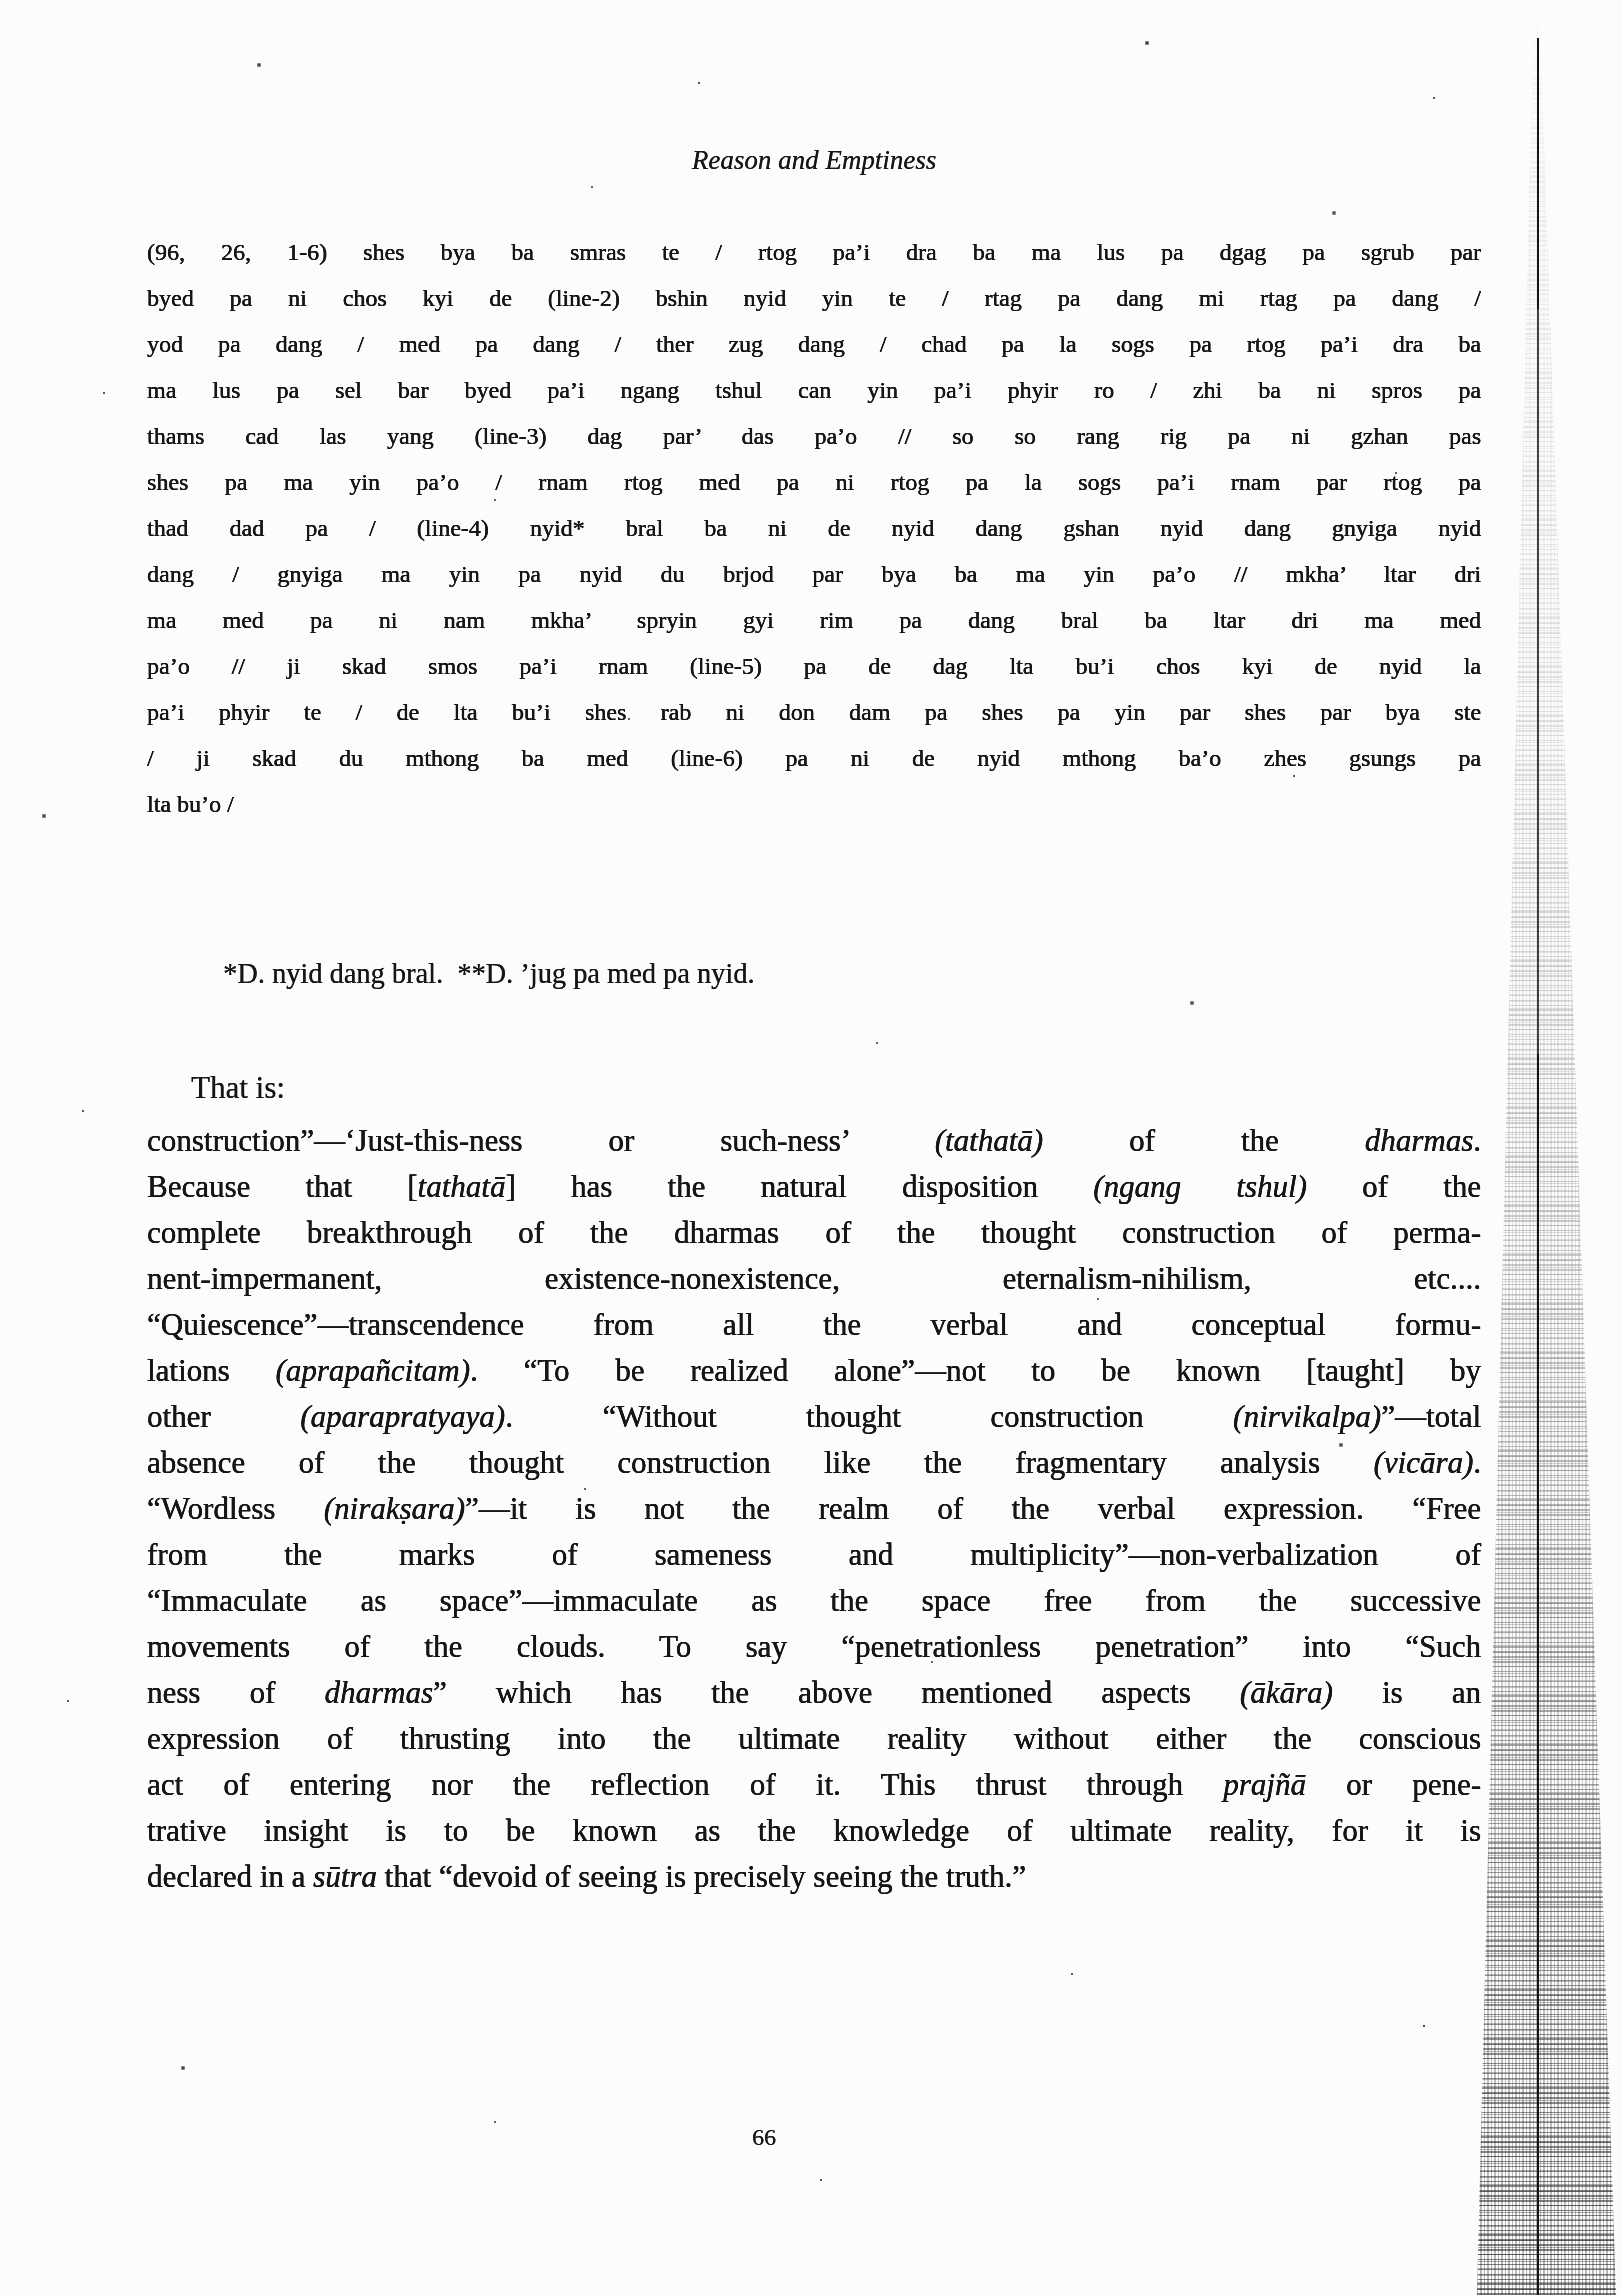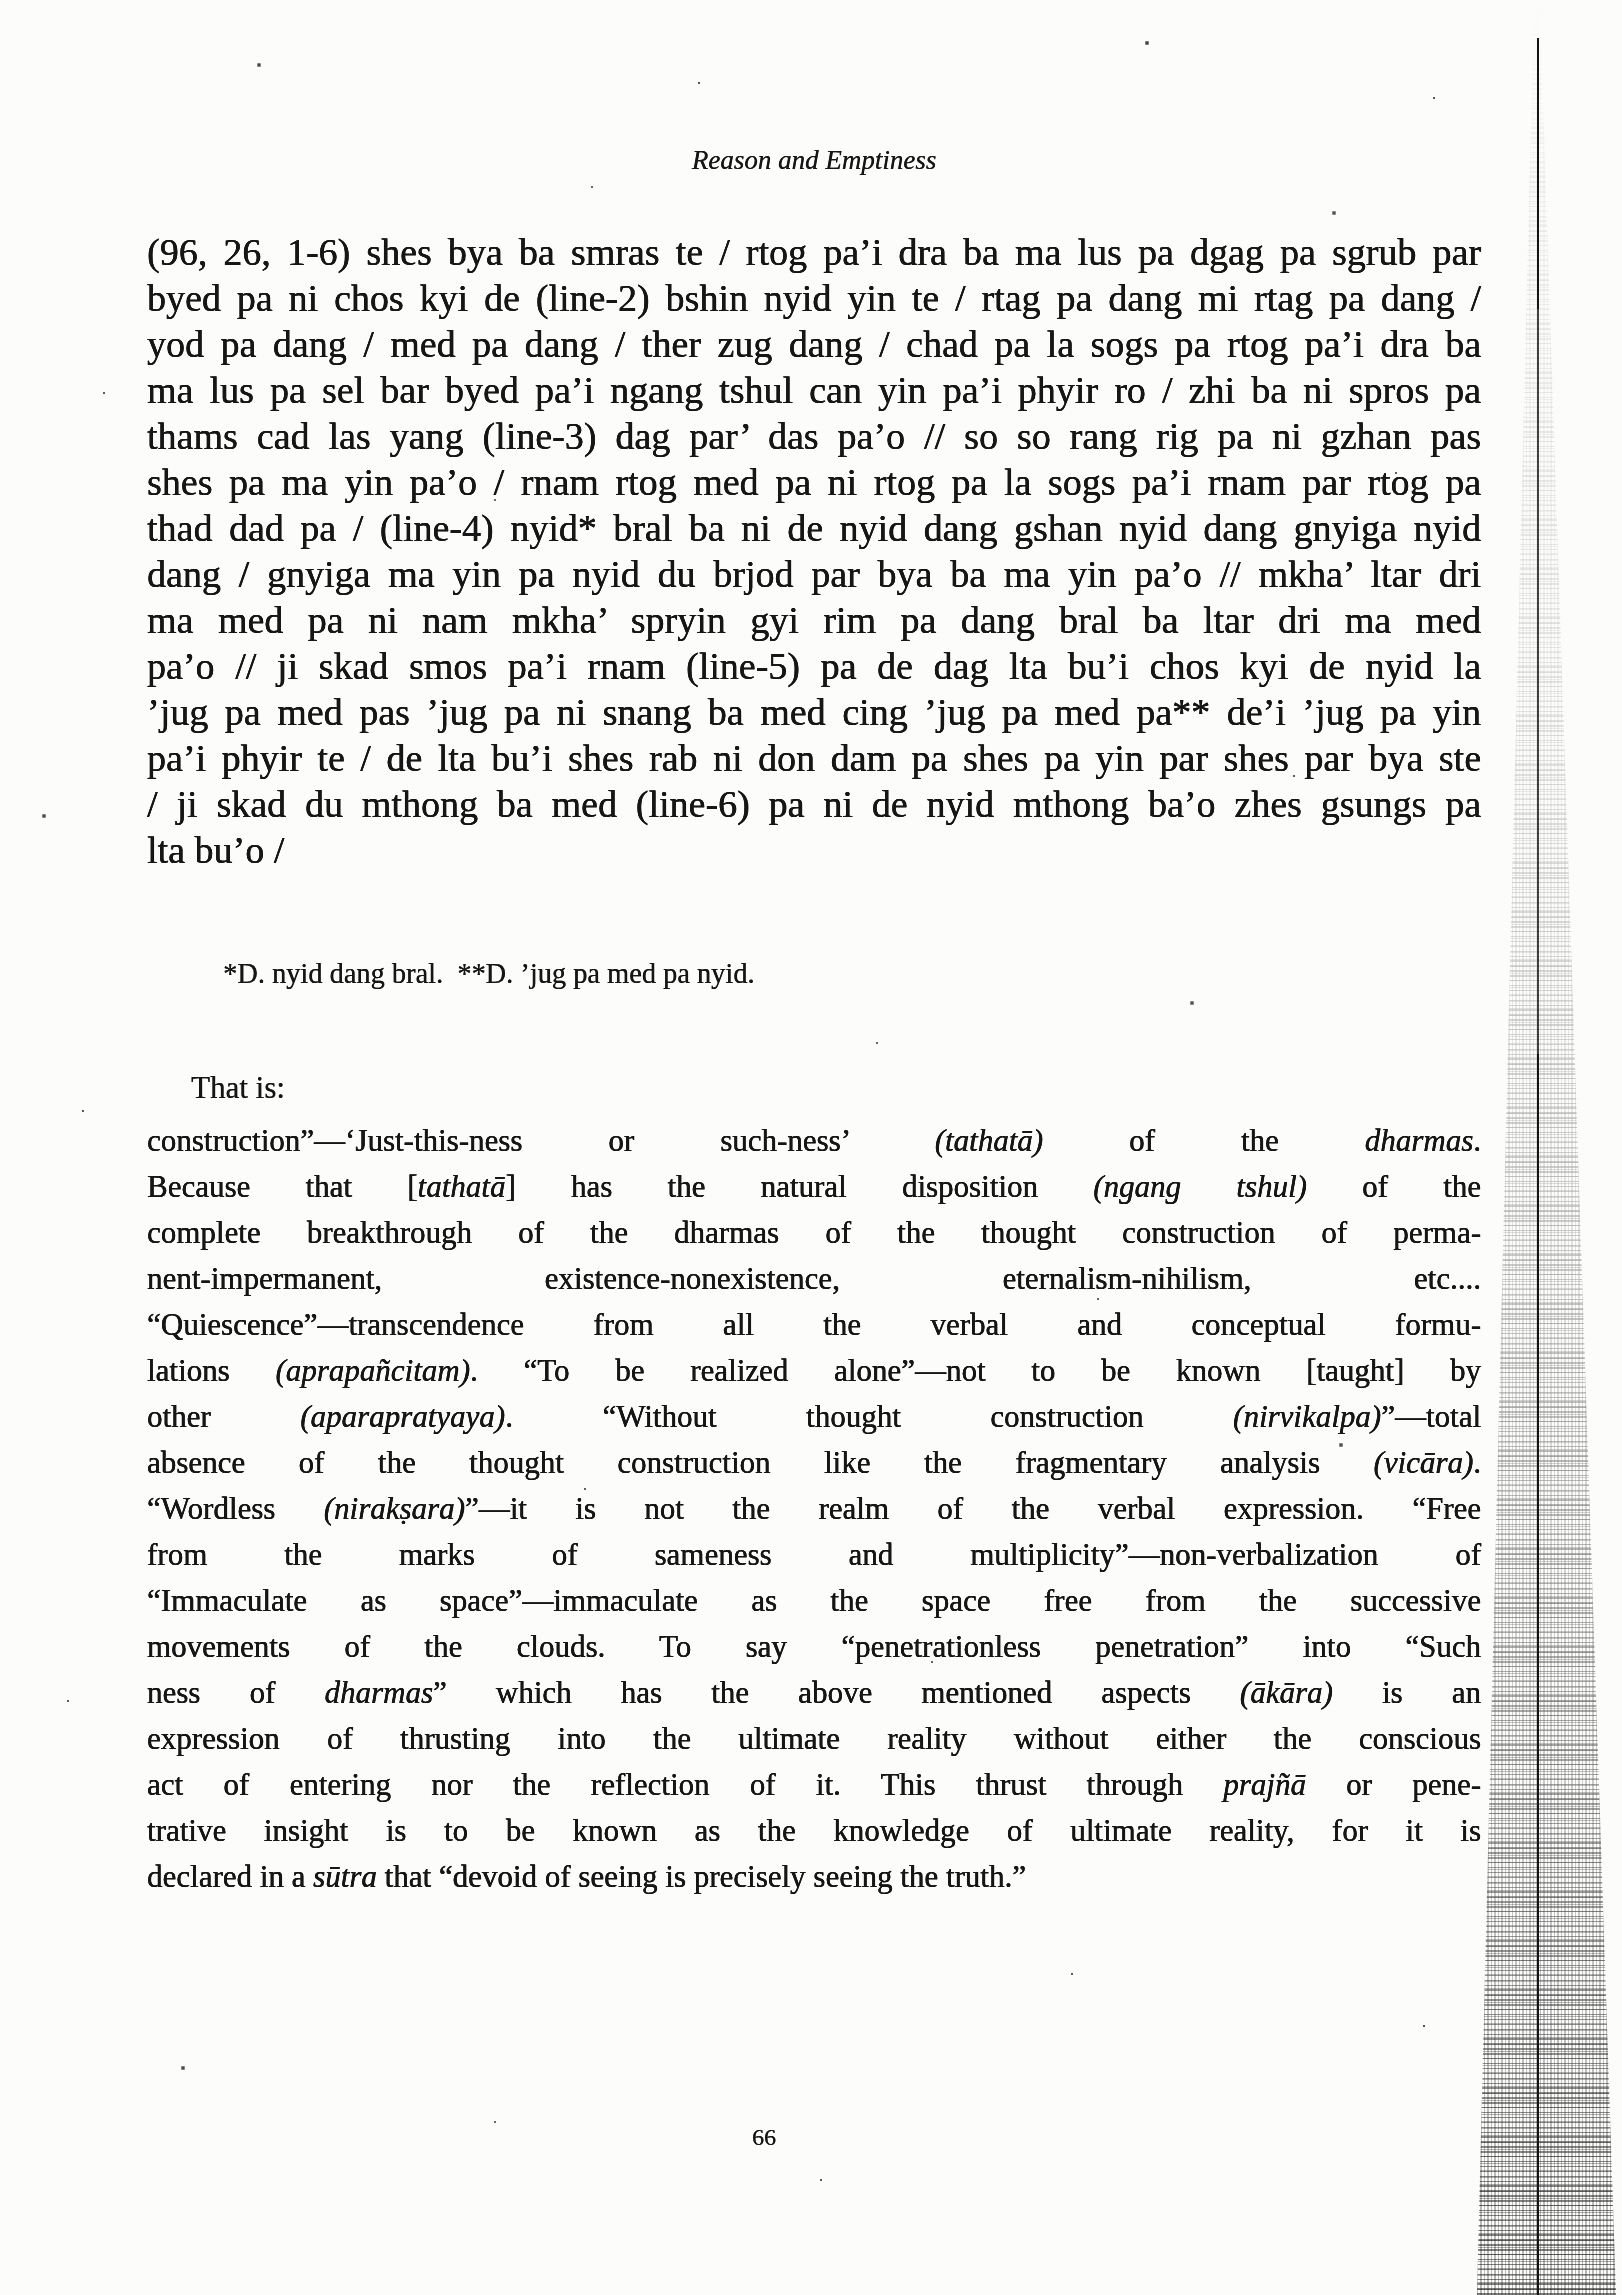--- a/index.html
+++ b/index.html
@@ -17,21 +17,21 @@
     letter-spacing:0px;
     text-shadow:0.3px 0 0 currentColor;
   }
   
   .col { position:absolute; left:147px; width:1334px; }
   .tib-block  { top:229px; }
   .eng-block  { top:1118px; }
   .tib-line, .eng-line {
     height:46px; line-height:46px; white-space:nowrap;
     text-align:justify; text-align-last:justify;
-    font-size:38px;
+    font-size:24px;
     text-shadow:0.3px 0 0 currentColor, 0 0.2px 0 currentColor;
   }
   .eng-line { font-size:31px; }
   .tib-block > .tib-line:last-child,
   .eng-block > .eng-line:last-child { text-align-last:left; }
   .footnote {
     position:absolute; left:223px; top:956px;
     font-size:28.4px; line-height:36px; white-space:pre-wrap;
     text-shadow:0.3px 0 0 currentColor;
   }
@@ -90,21 +90,20 @@
       <div class="tib-line">(96, 26, 1-6) shes bya ba smras te / rtog pa’i dra ba ma lus pa dgag pa sgrub par</div>
       <div class="tib-line">byed pa ni chos kyi de (line-2) bshin nyid yin te / rtag pa dang mi rtag pa dang /</div>
       <div class="tib-line">yod pa dang / med pa dang / ther zug dang / chad pa la sogs pa rtog pa’i dra ba</div>
       <div class="tib-line">ma lus pa sel bar byed pa’i ngang tshul can yin pa’i phyir ro / zhi ba ni spros pa</div>
       <div class="tib-line">thams cad las yang (line-3) dag par’ das pa’o // so so rang rig pa ni gzhan pas</div>
       <div class="tib-line">shes pa ma yin pa’o / rnam rtog med pa ni rtog pa la sogs pa’i rnam par rtog pa</div>
       <div class="tib-line">thad dad pa / (line-4) nyid* bral ba ni de nyid dang gshan nyid dang gnyiga nyid</div>
       <div class="tib-line">dang / gnyiga ma yin pa nyid du brjod par bya ba ma yin pa’o // mkha’ ltar dri</div>
       <div class="tib-line">ma med pa ni nam mkha’ spryin gyi rim pa dang bral ba ltar dri ma med</div>
       <div class="tib-line">pa’o // ji skad smos pa’i rnam (line-5) pa de dag lta bu’i chos kyi de nyid la</div>
-      <div class="tib-line">’jug pa med pas ’jug pa ni snang ba med cing ’jug pa med pa** de’i ’jug pa yin</div>
       <div class="tib-line">pa’i phyir te / de lta bu’i shes rab ni don dam pa shes pa yin par shes par bya ste</div>
       <div class="tib-line">/ ji skad du mthong ba med (line-6) pa ni de nyid mthong ba’o zhes gsungs pa</div>
       <div class="tib-line">lta bu’o /</div>
     </div>
 
   <div class="footnote">*D. nyid dang bral.  **D. ’jug pa med pa nyid.</div>
 
   <div class="that-is">That is:</div>
 
   <div class="col eng-block">

